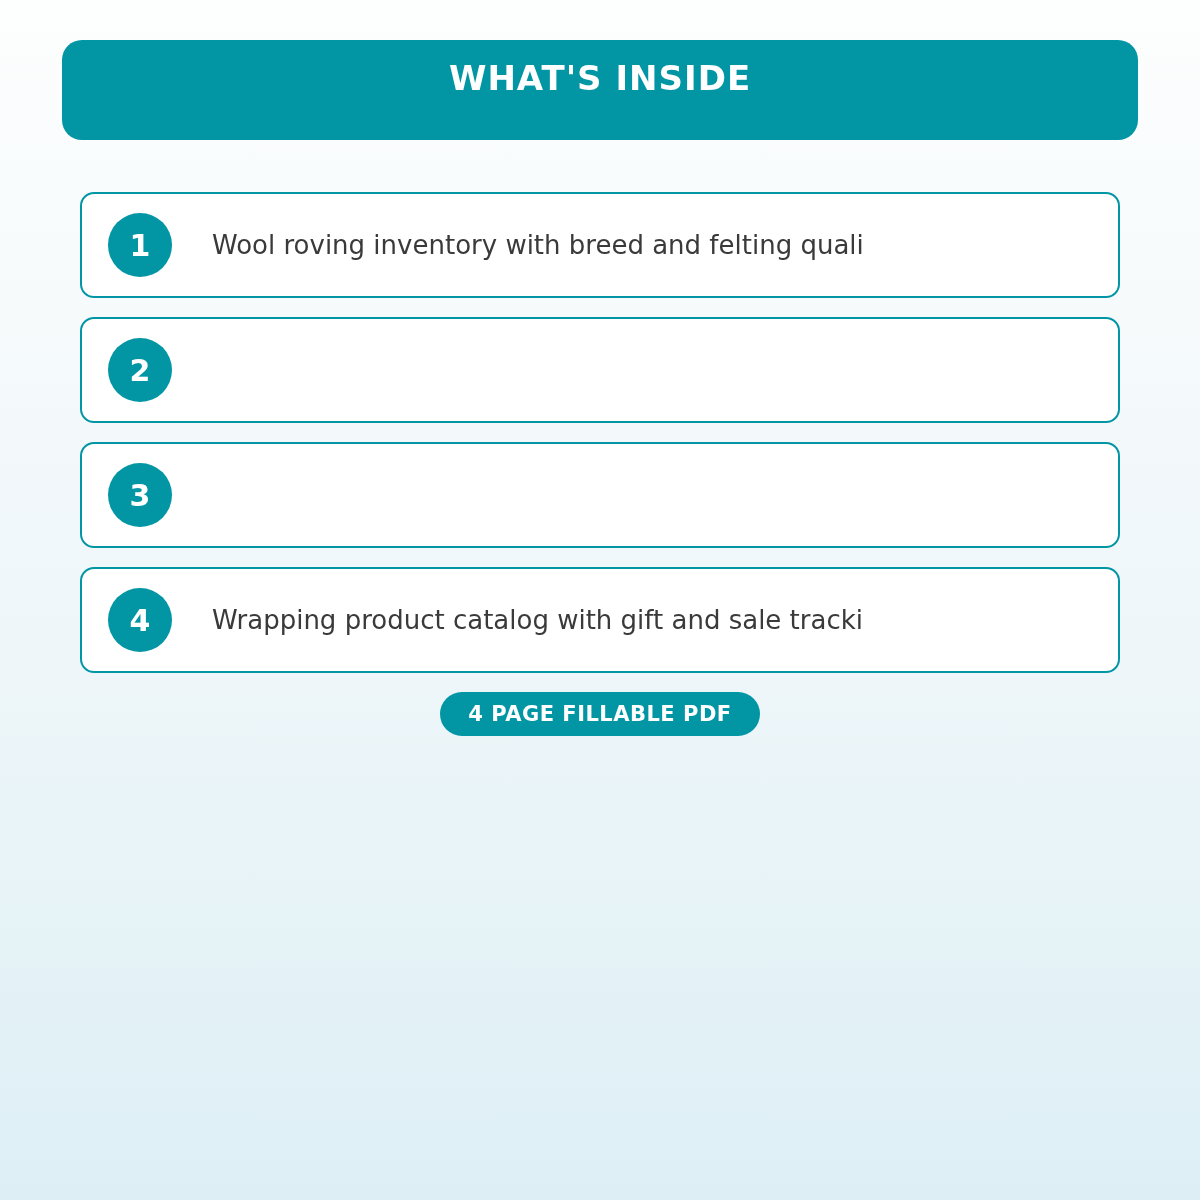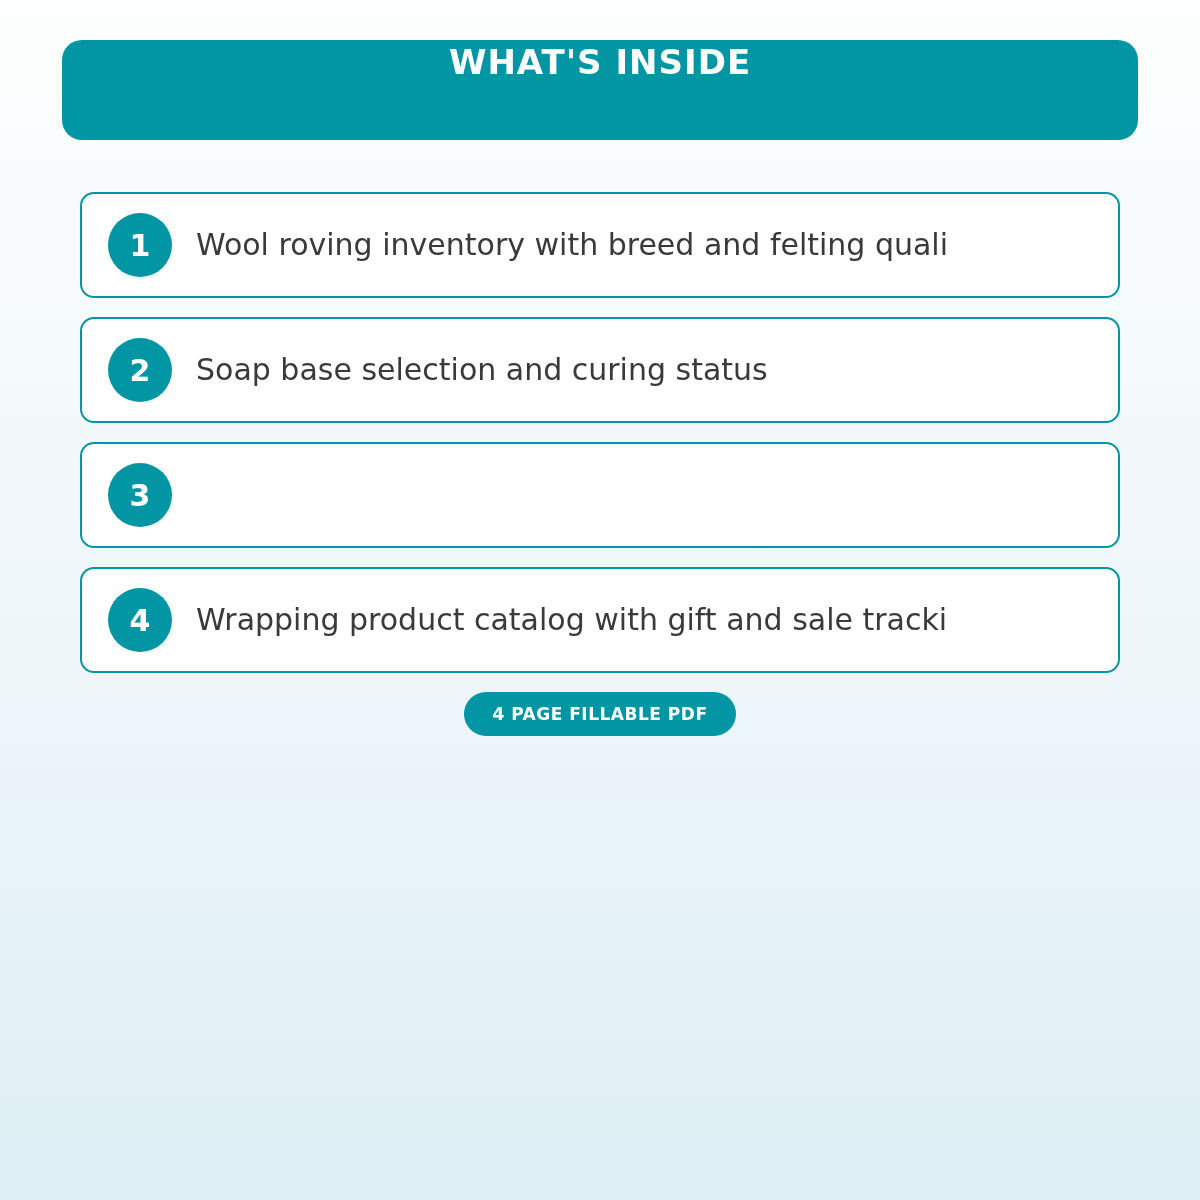--- a/index.html
+++ b/index.html
@@ -12,21 +12,21 @@
     overflow: hidden;
     background: linear-gradient(180deg, #fdfefe 0%, #eef6f9 55%, #ddeff5 100%);
     font-family: "DejaVu Sans", "Liberation Sans", sans-serif;
   }
   .banner {
     margin: 40px 62px 0 62px;
     height: 100px;
     background: #0296a5;
     border-radius: 20px;
     box-sizing: border-box;
-    padding-top: 0;
+    padding-top: 16px;
     text-align: center;
   }
   .banner-title {
     color: #ffffff;
     font-size: 34px;
     font-weight: bold;
     letter-spacing: 1px;
     line-height: 44px;
   }
   .cards {
@@ -50,39 +50,39 @@
     border-radius: 50%;
     background: #0296a5;
     color: #ffffff;
     font-size: 30px;
     font-weight: bold;
     display: flex;
     align-items: center;
     justify-content: center;
   }
   .card-text {
-    margin-left: 24px;
+    margin-left: 40px;
     color: #3a3a3a;
-    font-size: 30px;
+    font-size: 26px;
     line-height: 1.25;
     white-space: nowrap;
   }
   .pill-row {
     margin-top: 13px;
     display: flex;
     justify-content: center;
   }
   .pill {
     box-sizing: border-box;
     height: 44px;
     padding: 0 28px;
     border-radius: 22px;
     background: #0296a5;
     color: #ffffff;
-    font-size: 17px;
+    font-size: 21px;
     font-weight: bold;
     letter-spacing: 0.5px;
     display: flex;
     align-items: center;
     justify-content: center;
   }
 </style>
 </head>
 <body>
 
@@ -92,21 +92,20 @@
 
 <div class="cards">
 
   <div class="card">
     <div class="num-badge">1</div>
     <div class="card-text">Wool roving inventory with breed and felting quali</div>
   </div>
 
   <div class="card">
     <div class="num-badge">2</div>
-    <div class="card-text">Soap base selection and curing status</div>
   </div>
 
   <div class="card">
     <div class="num-badge">3</div>
   </div>
 
   <div class="card">
     <div class="num-badge">4</div>
     <div class="card-text">Wrapping product catalog with gift and sale tracki</div>
   </div>

